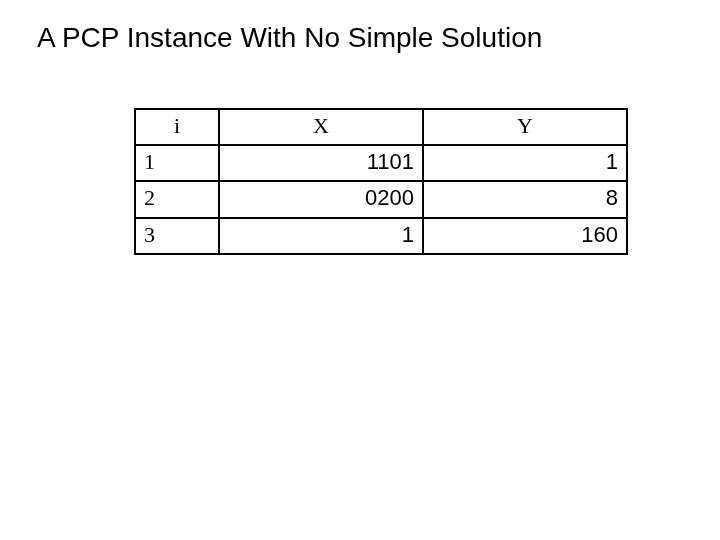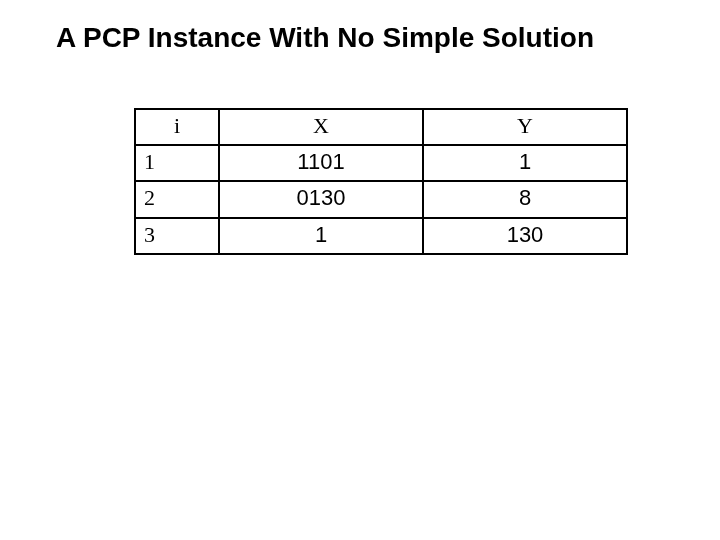--- a/index.html
+++ b/index.html
@@ -13,44 +13,44 @@
   }
   .slide {
     position: relative;
     width: 720px;
     height: 540px;
     box-sizing: border-box;
   }
   .title {
     position: absolute;
     top: 22px;
-    left: 56px;
+    left: 37px;
     font-size: 28px;
-    font-weight: bold;
+    font-weight: normal;
     white-space: nowrap;
   }
   .tbl {
     position: absolute;
     top: 108px;
     left: 134px;
     border-collapse: collapse;
   }
   .tbl td {
     border: 2px solid #000;
     font-size: 22px;
     line-height: 1.1;
     padding: 4px 8px 6px 8px;
     vertical-align: middle;
   }
   .col-i  { width: 66px; }
   .col-x  { width: 186px; }
   .col-y  { width: 186px; }
   .hd     { text-align: center; font-family: "Times New Roman", Times, serif; }
   .idx    { text-align: left;   font-family: "Times New Roman", Times, serif; }
-  .val    { text-align: center;   font-family: Arial, Helvetica, sans-serif; }
+  .val    { text-align: right;   font-family: Arial, Helvetica, sans-serif; }
 </style>
 </head>
 <body>
 
 <div class="slide">
 
   <div class="title">A PCP Instance With No Simple Solution</div>
 
   <table class="tbl">
     <tbody>
@@ -59,24 +59,24 @@
       <td class="col-x hd">X</td>
       <td class="col-y hd">Y</td>
     </tr>
     <tr>
       <td class="col-i idx">1</td>
       <td class="col-x val">1101</td>
       <td class="col-y val">1</td>
     </tr>
     <tr>
       <td class="col-i idx">2</td>
-      <td class="col-x val">0130</td>
+      <td class="col-x val">0200</td>
       <td class="col-y val">8</td>
     </tr>
     <tr>
       <td class="col-i idx">3</td>
       <td class="col-x val">1</td>
-      <td class="col-y val">130</td>
+      <td class="col-y val">160</td>
     </tr>
   </tbody>
     </table>
 
 </div>
 
 </body></html>

